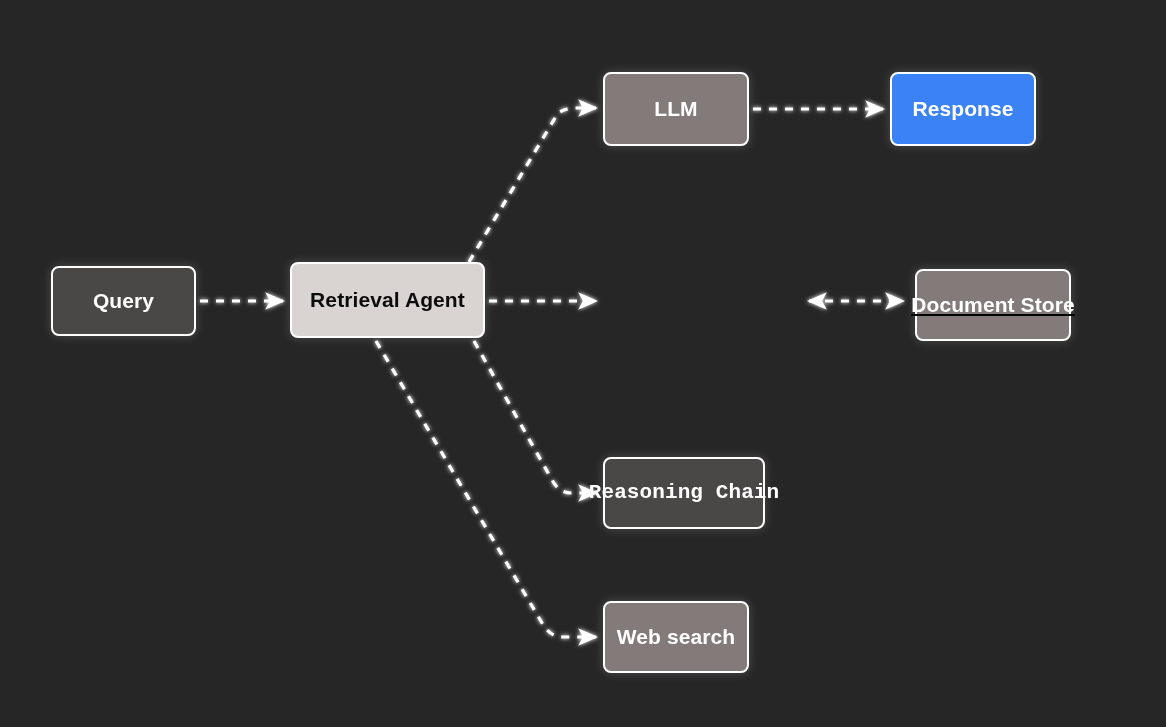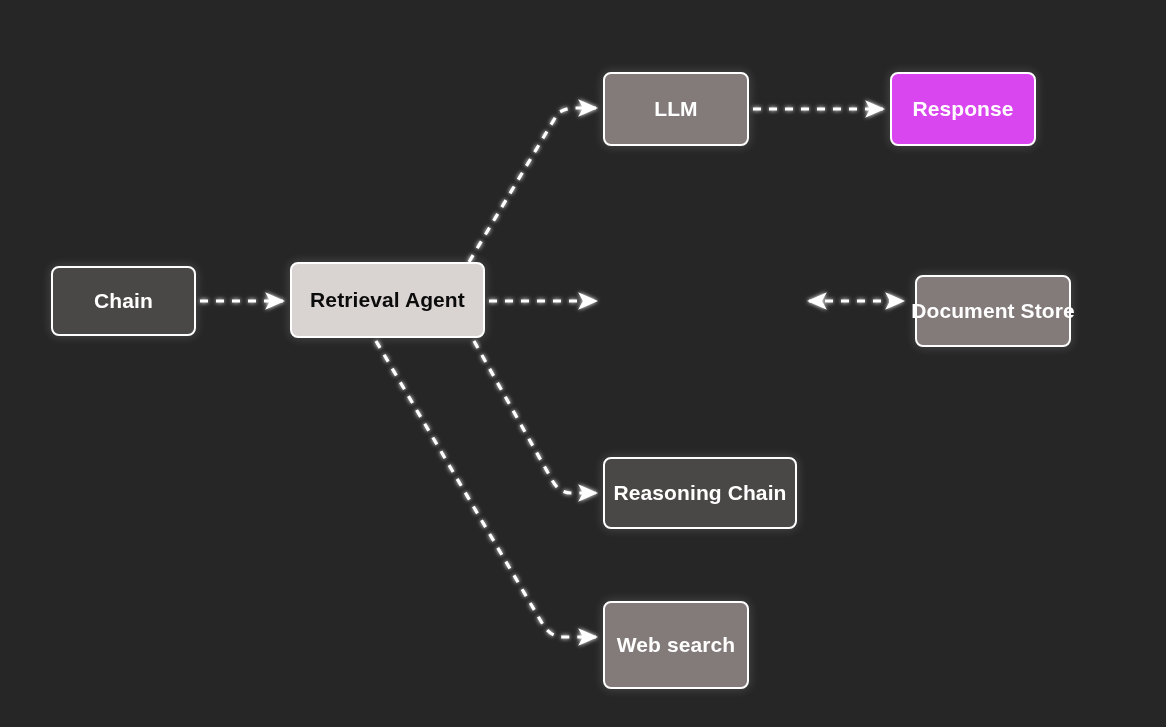--- a/index.html
+++ b/index.html
@@ -41,21 +41,21 @@
     user-select: none;
   }
   .node-label {
     font-size: 21px;
     font-weight: bold;
     letter-spacing: 0.1px;
     line-height: 1.15;
     white-space: nowrap;
   }
   .fill-dark   { background: #4a4747; }
-  .fill-darker { background: #d946ef; }
+  .fill-darker { background: #3b82f6; }
   .fill-mauve  { background: #837a7a; }
   .fill-light  { background: #d9d3d2; }
   .text-light  { color: #ffffff; }
   .text-dark   { color: #0b0b0b; }
 </style>
 </head>
 <body>
 
 <div id="canvas">
 
@@ -88,41 +88,41 @@
 
       <path d="M 809 301 L 903 301" marker-start="url(#arrow-start)" marker-end="url(#arrow-end)"></path>
 
       <path d="M 474 341 L 552 480 Q 559 493 571 493 L 596 493" marker-end="url(#arrow-end)"></path>
 
       <path d="M 376 341 L 542 623 Q 550 637 563 637 L 596 637" marker-end="url(#arrow-end)"></path>
     </g>
   </svg>
 
   <div class="node fill-dark" style="left:51px; top:266px; width:145px; height:70px;">
-    <span class="node-label text-light">Chain</span>
+    <span class="node-label text-light">Query</span>
   </div>
 
   <div class="node fill-light" style="left:290px; top:262px; width:195px; height:76px;">
     <span class="node-label text-dark">Retrieval Agent</span>
   </div>
 
   <div class="node fill-mauve" style="left:603px; top:72px; width:146px; height:74px;">
     <span class="node-label text-light">LLM</span>
   </div>
 
   <div class="node fill-darker" style="left:890px; top:72px; width:146px; height:74px;">
     <span class="node-label text-light">Response</span>
   </div>
 
 
-  <div class="node fill-mauve" style="left:915px; top:275px; width:156px; height:72px;">
+  <div class="node fill-mauve" style="left:915px; top:269px; width:156px; height:72px;text-decoration:underline;">
     <span class="node-label text-light">Document Store</span>
   </div>
 
-  <div class="node fill-dark" style="left:603px; top:457px; width:194px; height:72px;">
+  <div class="node fill-dark" style="left:603px; top:457px; width:162px; height:72px;font-family:Liberation Mono, monospace;">
     <span class="node-label text-light">Reasoning Chain</span>
   </div>
 
-  <div class="node fill-mauve" style="left:603px; top:601px; width:146px; height:88px;">
+  <div class="node fill-mauve" style="left:603px; top:601px; width:146px; height:72px;">
     <span class="node-label text-light">Web search</span>
   </div>
 
 </div>
 
 </body></html>

